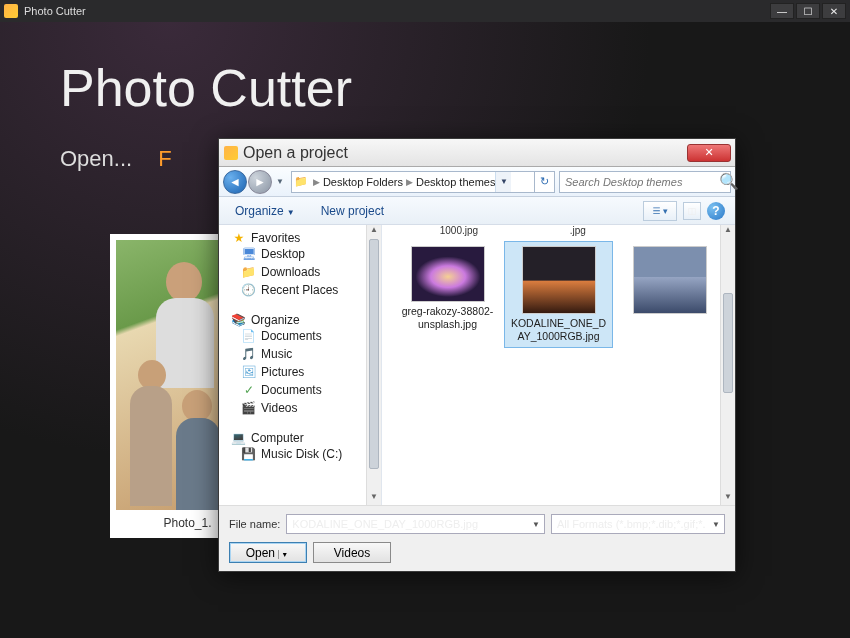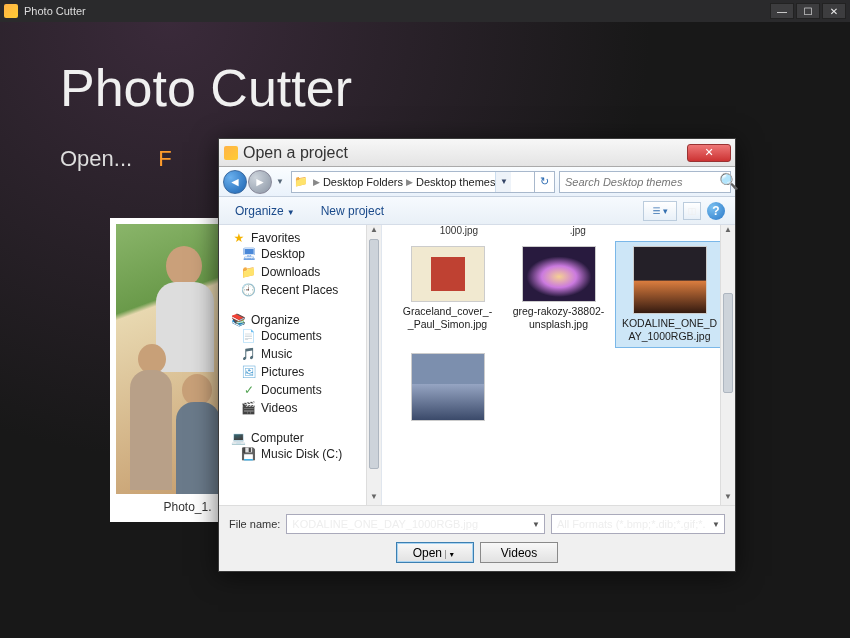--- a/index.html
+++ b/index.html
@@ -11,21 +11,21 @@
     .app-titlebar .app-icon { width: 14px; height: 14px; background: linear-gradient(135deg,#ffb347,#ffcc33); margin-right: 6px; border-radius: 2px; }
     .app-titlebar .title { font-size: 11px; color: #ddd; flex:1; }
     .app-titlebar .win-btn { width: 24px; height: 16px; background: #3d3d3f; color:#eee; display:flex; align-items:center; justify-content:center; font-size:10px; margin-left:2px; border: 1px solid #222; cursor:pointer; }
     
     .app-body { flex:1; background: radial-gradient(ellipse at 20% 0%, #3a2a3a 0%, #181818 50%) , #1a1a1a; padding: 36px 60px; position: relative; color:#eee; }
     .app-heading { font-size: 52px; font-weight: 300; color: #f0f0f0; margin-bottom: 28px; font-family: "Segoe UI Light","Segoe UI",sans-serif; }
     .open-row { font-size: 22px; font-weight:300; }
     .open-label { color: #ddd; margin-right: 20px; }
     .open-file { color: #ff9c2b; }
     
-    .thumb-card { position:absolute; left: 110px; top:196px; width:155px; background:#fff; padding:6px; }
+    .thumb-card { position:absolute; left: 110px; top:212px; width:155px; background:#fff; padding:6px; }
     .thumb-card .img { width:143px; height:270px; background: linear-gradient(160deg,#8ab56a 0%, #6a9a4a 28%, #e8d8b0 30%, #c49a6a 100%); position:relative; overflow:hidden;}
     .thumb-card .face1 { position:absolute; width:36px;height:40px;border-radius:50%; background:#caa07a; left:50px; top:22px;}
     .thumb-card .body1 { position:absolute; width:58px;height:90px;border-radius:20px 20px 0 0; background:#ddd; left:40px; top:58px;}
     .thumb-card .face2 { position:absolute; width:28px;height:30px;border-radius:50%; background:#c8a078; left:22px; top:120px;}
     .thumb-card .body2 { position:absolute; width:42px;height:120px;border-radius:18px 18px 0 0; background:#b8a088; left:14px; top:146px;}
     .thumb-card .face3 { position:absolute; width:30px;height:32px;border-radius:50%; background:#c8a078; left:66px; top:150px;}
     .thumb-card .body3 { position:absolute; width:44px;height:100px;border-radius:18px 18px 0 0; background:#6a7a8a; left:60px; top:178px;}
     .thumb-caption { text-align:center; font-size:12px; color:#333; padding:6px 2px 2px; }
 
     
@@ -92,21 +92,21 @@
     .file-scrollbar .arr { position:absolute; left:0;right:0; height:13px; text-align:center; font-size:8px; color:#666;}
     .file-scrollbar .arr.up{top:0;} .file-scrollbar .arr.dn{bottom:0;}
 
     .dlg-bottom { background:#f0f0f0; padding:8px 10px; border-top:1px solid #ddd;}
     .fn-row { display:flex; align-items:center; gap:6px; margin-bottom:8px;}
     .fn-label { font-size:11px; color:#333;}
     .fn-input { flex:1; min-width:0;}
     .combo { height:20px; background:#fff; border:1px solid #aab; display:flex; align-items:center; font-size:11px; padding:0 2px 0 5px;}
     .combo .caret { margin-left:auto; font-size:8px; color:#555; padding:0 2px;}
     .filter-combo { width:174px; }
-    .btn-row { display:flex; justify-content:center; gap:6px;}
+    .btn-row { display:flex; justify-content:flex-start; gap:6px;}
     .dbtn { width:78px; height:21px; font-size:12px; border:1px solid #8a8a8a; background:linear-gradient(#f8f8f8,#e2e2e2); cursor:pointer; }
     .dbtn.primary { border:1px solid #3c7fb1; box-shadow:0 0 0 1px #a9d4f2 inset; }
     .dd-split { width:12px; border-left:1px solid #999; display:inline-block; font-size:8px; }
   </style>
 </head>
 <body>
 
 <div class="app-window">
   <div class="app-titlebar">
     <div class="app-icon"></div>
@@ -228,24 +228,20 @@
           </div>
         </div>
         <div class="file-pane">
           <div class="cutoff-row">
             <span>1000.jpg</span>
             <span>.jpg</span>
             <span></span>
           </div>
           <div class="file-grid">
             <div class="file-item">
-                <div class="fthumb t1"></div>
-                <div class="fname">Graceland_cover_-_Paul_Simon.jpg</div>
-              </div>
-            <div class="file-item">
                 <div class="fthumb t2"></div>
                 <div class="fname">greg-rakozy-38802-unsplash.jpg</div>
               </div>
             <div class="file-item selected">
                 <div class="fthumb t4"></div>
                 <div class="fname">KODALINE_ONE_DAY_1000RGB.jpg</div>
               </div>
             <div class="file-item">
                 <div class="fthumb t5"></div>
               </div>

